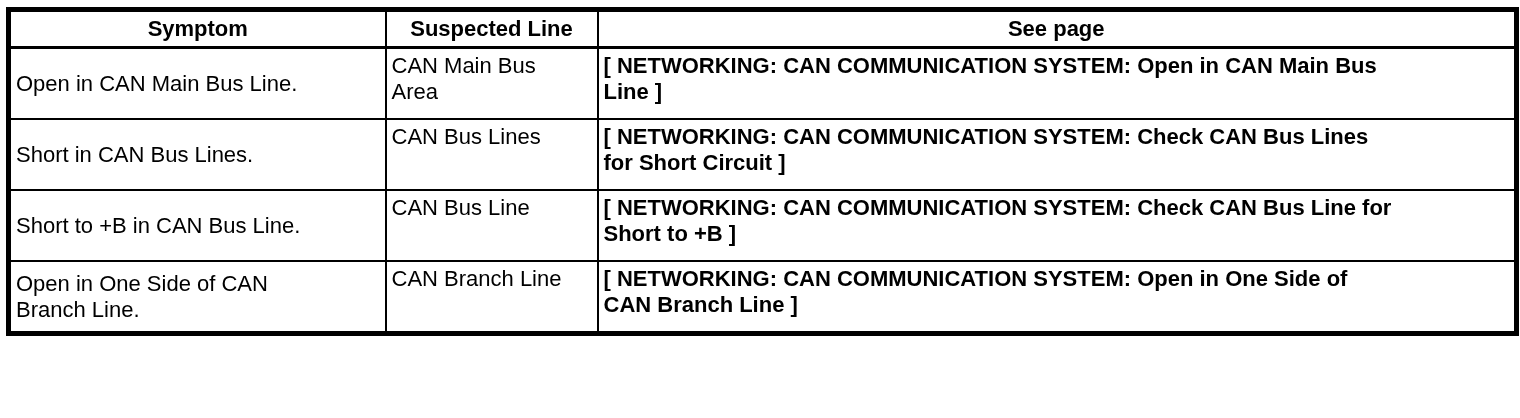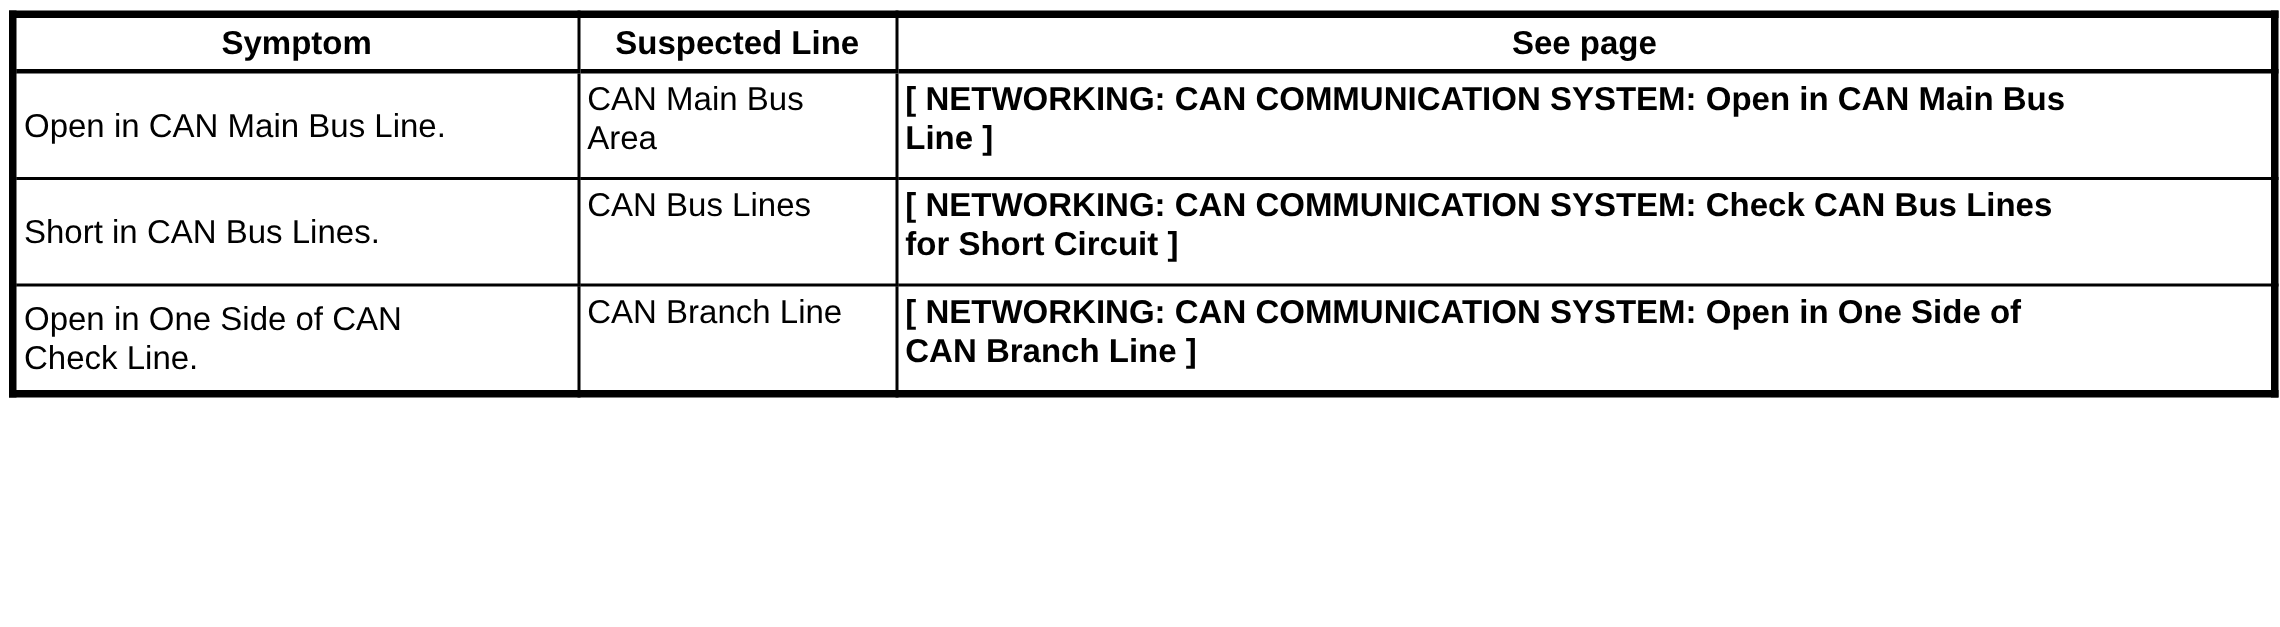--- a/index.html
+++ b/index.html
@@ -81,21 +81,27 @@
         <td class="c3">[ NETWORKING: CAN COMMUNICATION SYSTEM: Open in CAN Main Bus
 Line ]</td>
       </tr>
       <tr>
         <td class="c1">Short in CAN Bus Lines.</td>
         <td class="c2">CAN Bus Lines</td>
         <td class="c3">[ NETWORKING: CAN COMMUNICATION SYSTEM: Check CAN Bus Lines
 for Short Circuit ]</td>
       </tr>
       <tr>
+        <td class="c1">Short to +B in CAN Bus Line.</td>
+        <td class="c2">CAN Bus Line</td>
+        <td class="c3">[ NETWORKING: CAN COMMUNICATION SYSTEM: Check CAN Bus Line for
+Short to +B ]</td>
+      </tr>
+      <tr>
         <td class="c1">Open in One Side of CAN
-Check Line.</td>
+Branch Line.</td>
         <td class="c2">CAN Branch Line</td>
         <td class="c3">[ NETWORKING: CAN COMMUNICATION SYSTEM: Open in One Side of
 CAN Branch Line ]</td>
       </tr>
     </tbody>
   </table>
 </div>
 
 </body></html>

